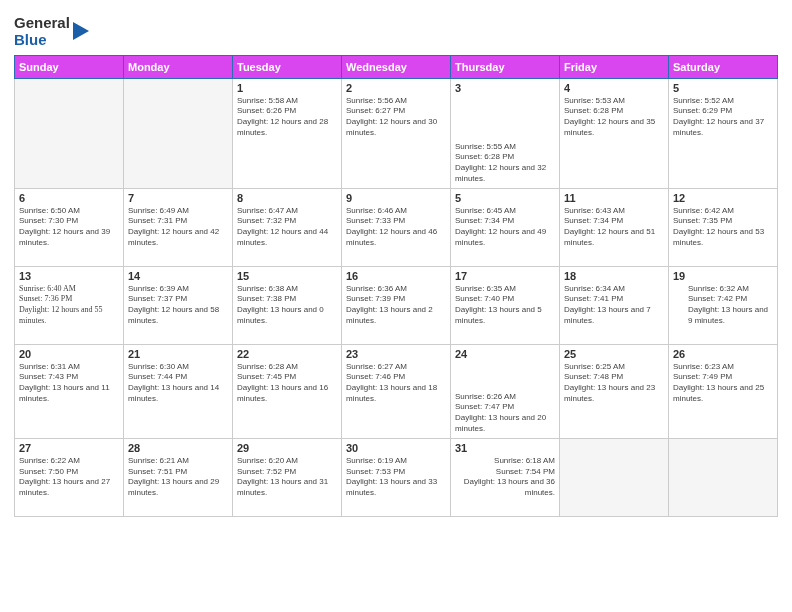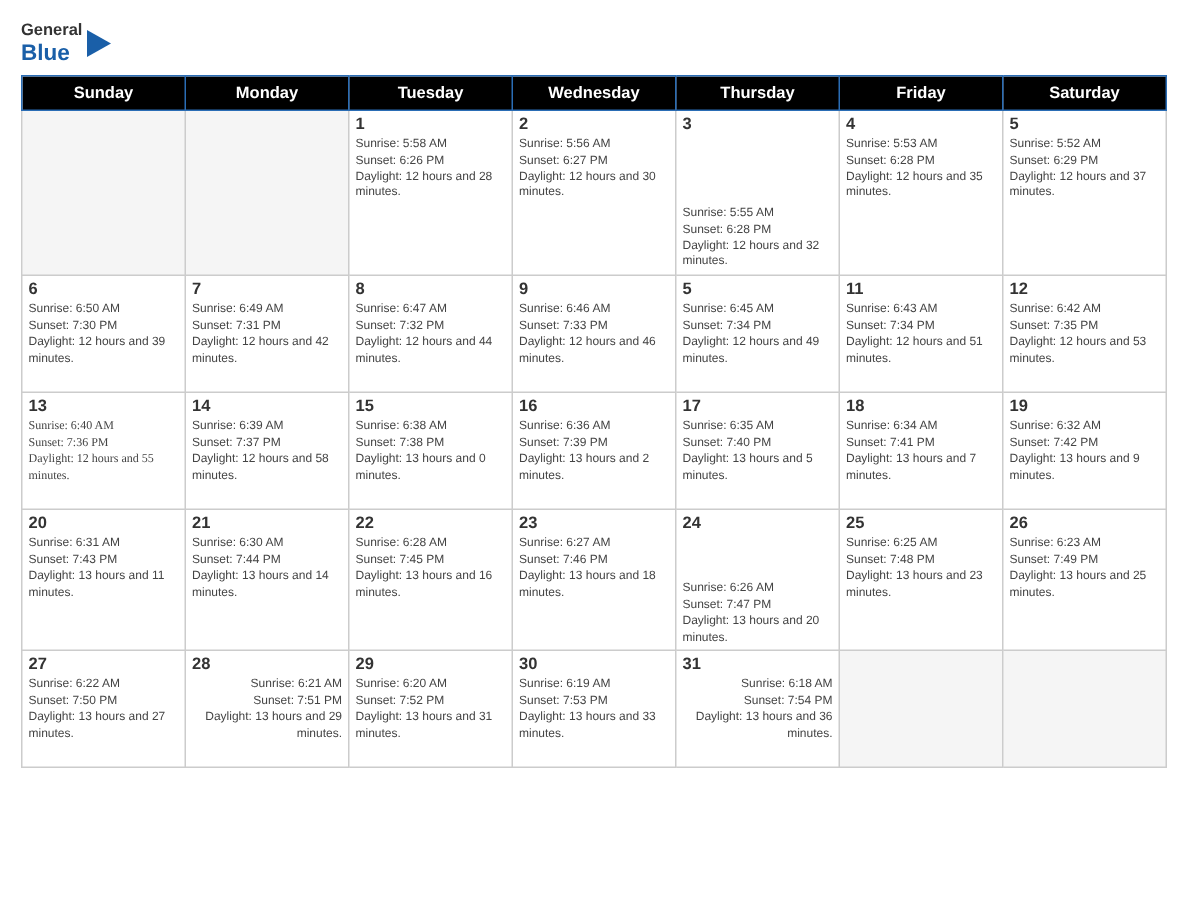--- a/index.html
+++ b/index.html
@@ -38,26 +38,26 @@
       font-size: 14px;
       color: #555;
       margin-top: 2px;
     }
     table {
       width: 100%;
       border-collapse: collapse;
       table-layout: fixed;
     }
     th {
-      background-color: #000000;
+      background-color: #d946ef;
       color: #fff;
       font-size: 11px;
       font-weight: bold;
       padding: 5px 4px;
-      text-align: center;
+      text-align: left;
       border: 1px solid #2a6db5;
     }
     td {
       border: 1px solid #ccc;
       vertical-align: top;
       padding: 3px 4px;
       font-size: 8.5px;
       color: #333;
       height: 78px;
       background: #fff;
@@ -79,21 +79,21 @@
     }
   </style>
 </head>
 <body>
 
 <div class="container">
   <div class="header-area">
     <div class="logo-area">
     <div style="display:flex; align-items:center;">
       <div style="line-height:1.15; margin-right:3px;">
-        <div style="font-size:11px; font-weight:bold; color:#333;">General</div>
+        <div style="font-size:15px; font-weight:bold; color:#333;">General</div>
         <div style="font-size:15px; font-weight:bold; color:#1a5fa8;">Blue</div>
       </div>
       <svg width="16" height="30" viewBox="0 0 16 30">
         <polygon points="0,6 16,15 0,24" fill="#1a5fa8"></polygon>
       </svg>
     </div>
   </div>
     <div class="title-area">
       <div class="month-title"></div>
       <div class="subtitle"></div>
@@ -223,21 +223,21 @@
 Daylight: 13 hours and 5 minutes.</div>
           </td>
           <td>
             <span class="day-number">18</span>
             <div class="day-info" style="white-space: pre-line;">Sunrise: 6:34 AM
 Sunset: 7:41 PM
 Daylight: 13 hours and 7 minutes.</div>
           </td>
           <td>
             <span class="day-number">19</span>
-            <div class="day-info" style="white-space: pre-line;">Sunrise: 6:32 AM
+            <div class="day-info" style="white-space: pre-line; margin-left: 15px;">Sunrise: 6:32 AM
 Sunset: 7:42 PM
 Daylight: 13 hours and 9 minutes.</div>
           </td>
         </tr>
         <tr>
           <td>
             <span class="day-number">20</span>
             <div class="day-info" style="white-space: pre-line;">Sunrise: 6:31 AM
 Sunset: 7:43 PM
 Daylight: 13 hours and 11 minutes.</div>
@@ -281,21 +281,21 @@
         </tr>
         <tr>
           <td>
             <span class="day-number">27</span>
             <div class="day-info" style="white-space: pre-line;">Sunrise: 6:22 AM
 Sunset: 7:50 PM
 Daylight: 13 hours and 27 minutes.</div>
           </td>
           <td>
             <span class="day-number">28</span>
-            <div class="day-info" style="white-space: pre-line; text-align: right;">Sunrise: 6:21 AM
+            <div class="day-info" style="white-space: pre-line;">Sunrise: 6:21 AM
 Sunset: 7:51 PM
 Daylight: 13 hours and 29 minutes.</div>
           </td>
           <td>
             <span class="day-number">29</span>
             <div class="day-info" style="white-space: pre-line;">Sunrise: 6:20 AM
 Sunset: 7:52 PM
 Daylight: 13 hours and 31 minutes.</div>
           </td>
           <td>

